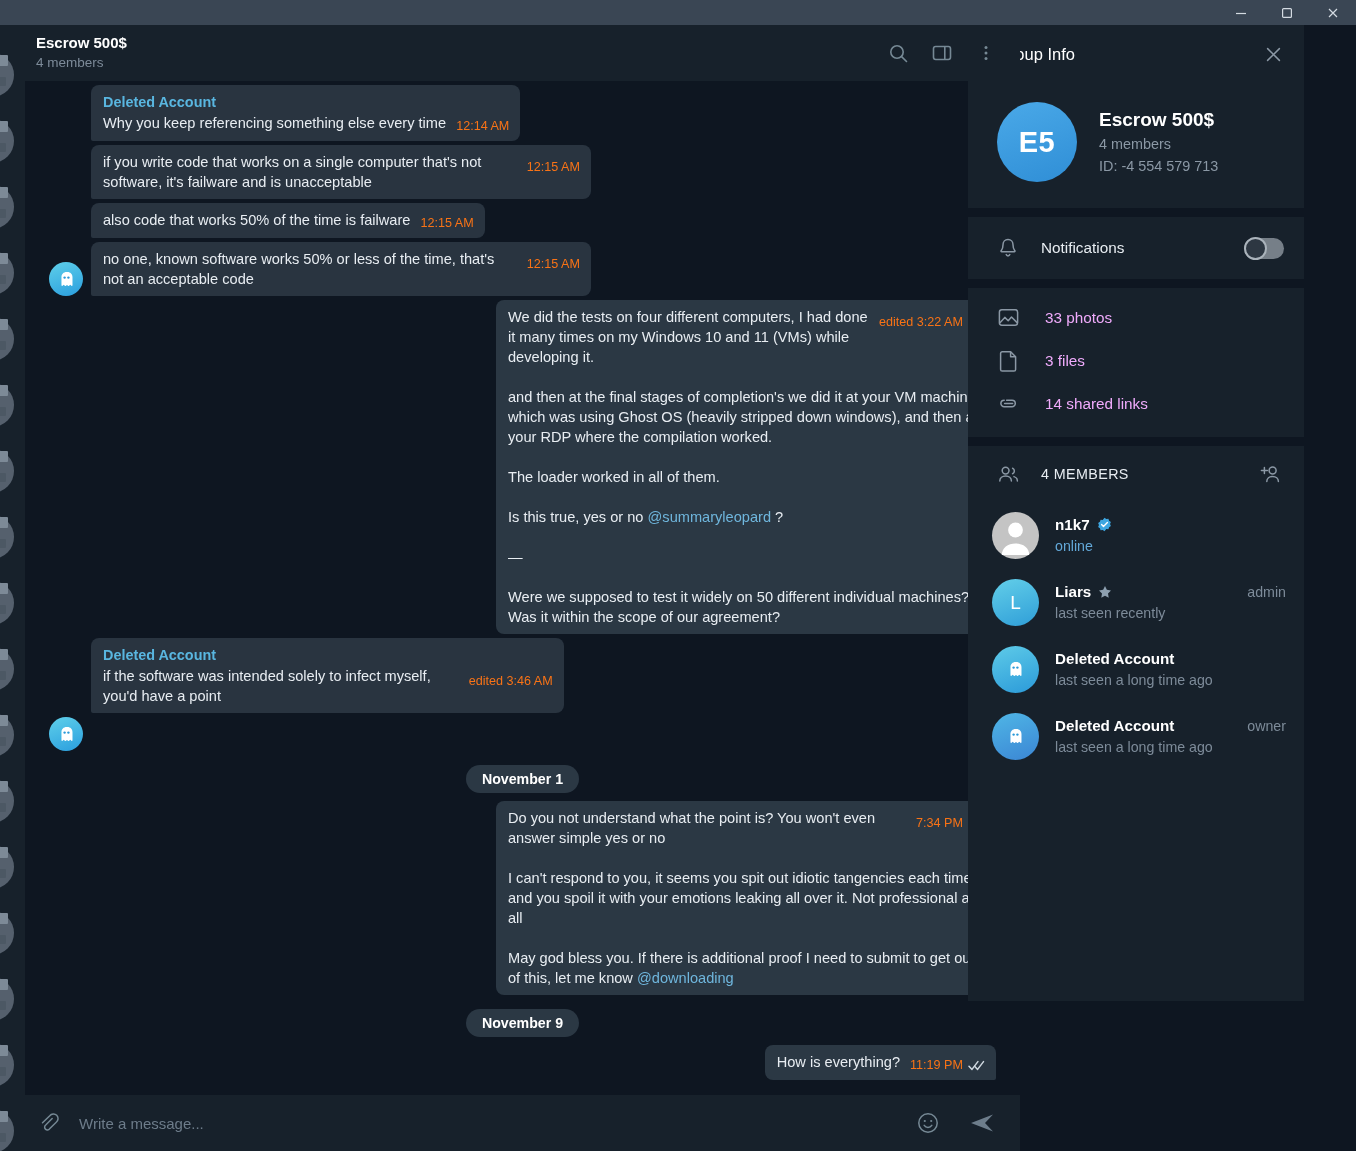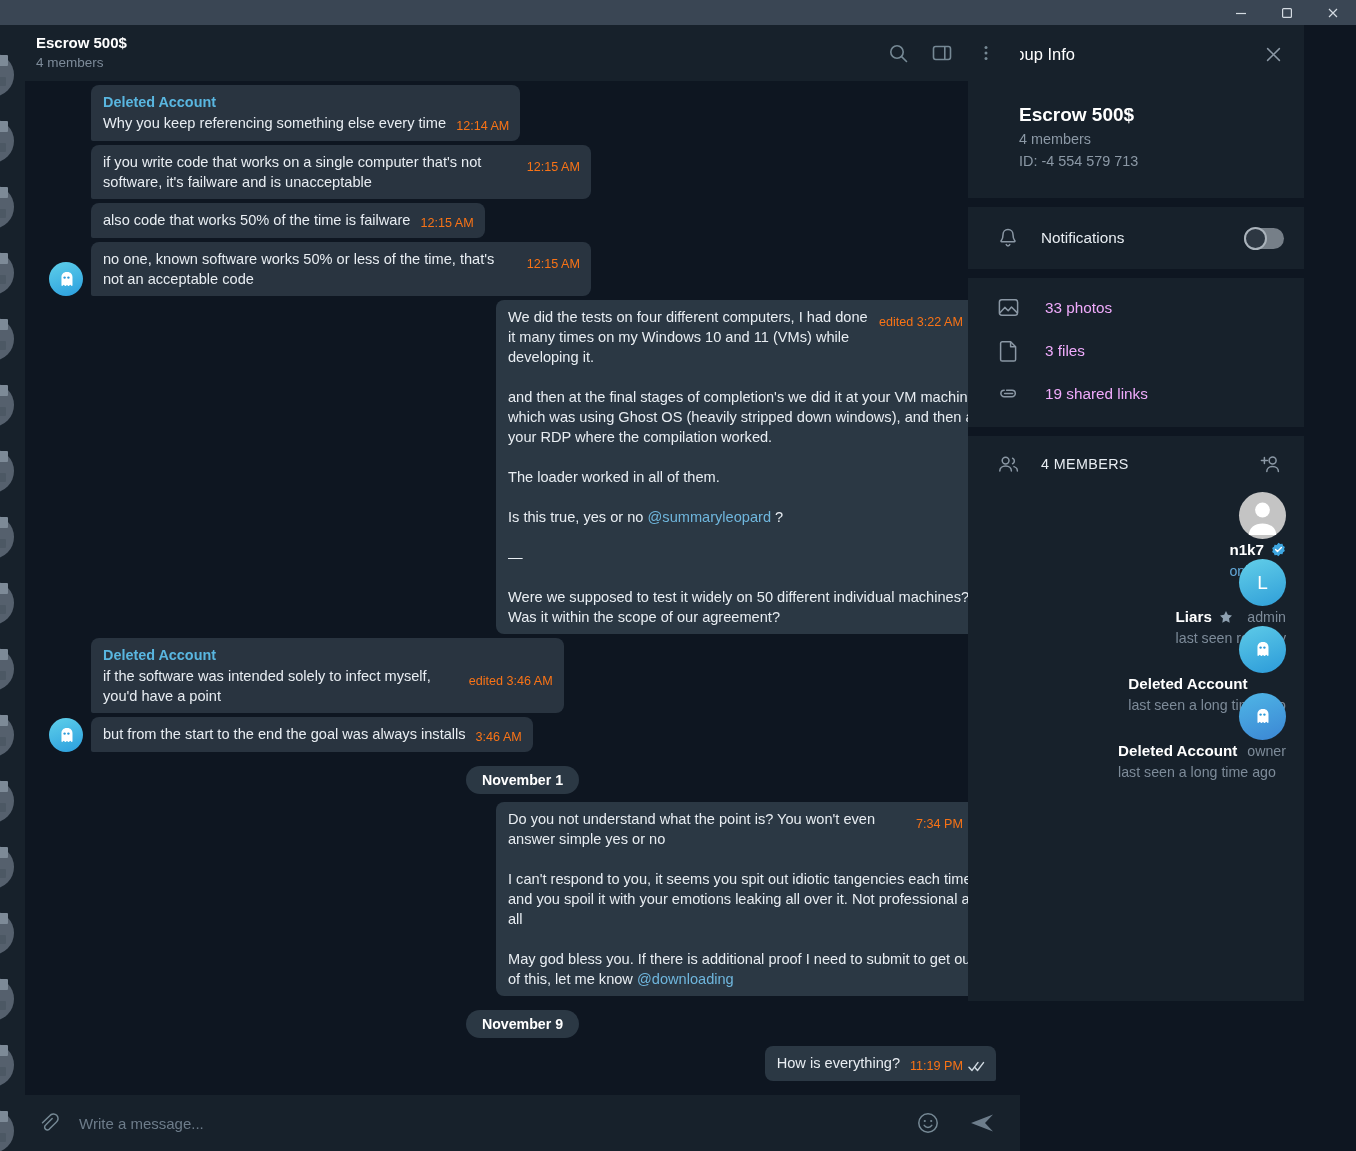--- a/index.html
+++ b/index.html
@@ -139,21 +139,21 @@
   .srow-label { flex:1; font-size:15.3px; color:#f0abfc; margin-left:12px; }
   .media-block { padding:8px 0 12px 0; }
 
   .members-head { display:flex; align-items:center; height:56px; padding:0 18px 0 29px; }
   .mh-ico { width:36px; display:flex; align-items:center; color:#8b98a5; }
   .mh-label { flex:1; font-size:14.3px; color:#e8edf2; margin-left:8px;
               letter-spacing:.4px; }
   .mh-add { width:32px; height:32px; display:flex; align-items:center;
             justify-content:center; color:#8b98a5; }
 
-  .member { display:flex; align-items:flex-end; height:67px; padding:0 18px 0 24px;flex-direction:column; }
+  .member { display:flex; align-items:center; height:67px; padding:0 18px 0 24px; }
   .m-av { width:47px; height:47px; border-radius:50%; flex:0 0 47px;
           display:flex; align-items:center; justify-content:center;
           color:#fff; font-size:19px; }
   .m-av.grey { background:#c4c4c4; }
   .m-av.teal { background:linear-gradient(160deg,#63cfe9 0%,#2f9ed8 100%); }
   .m-av.blue1 { background:linear-gradient(160deg,#5ecbe8 0%,#2b9ad9 100%); }
   .m-av.blue2 { background:linear-gradient(160deg,#4fb6e6 0%,#3b86d4 100%); }
   .m-body { flex:1; margin-left:16px; min-width:0; }
   .m-top { display:flex; align-items:center; }
   .m-name { font-size:15.2px; font-weight:bold; color:#ffffff; line-height:21px; }
@@ -377,23 +377,20 @@
             </div>
           </div>
           <div class="row in">
             <div class="avatar-ghost">
               <svg width="19" height="19" viewBox="0 0 20 20">
                 <path d="M10 2.2c-3.1 0-5.3 2.3-5.3 5.3v8.6c0 .6.7.9 1.1.5l1.2-1.1 1.3 1.2c.3.3.8.3 1.1 0l1.1-1 1.1 1c.3.3.8.3 1.1 0l1.3-1.2 1.2 1.1c.4.4 1.1.1 1.1-.5V7.5c0-3-2.2-5.3-5.3-5.3z" fill="#ffffff"></path>
                 <circle cx="8" cy="8" r="1.25" fill="#2b9ad9"></circle>
                 <circle cx="12" cy="8" r="1.25" fill="#2b9ad9"></circle>
               </svg>
             </div>
-            <div class="bubble in"><span class="btext">but from the start to the end the goal was always installs</span><span class="meta inline">
-                <span>3:46 AM</span>
-              </span></div>
           </div>
           <div class="daterow">
             <div class="datepill">November 1</div>
           </div>
           <div class="row out">
             <div class="bubble out">
               <span class="meta ">
                 <span>7:34 PM</span>
                 <span class="ticks">
                   <svg width="17" height="11" viewBox="0 0 17 11">
@@ -455,20 +452,21 @@
     <div class="panel-head">
       <div class="panel-title">Group Info</div>
       <div class="panel-close">
         <svg width="19" height="19" viewBox="0 0 19 19">
             <path d="M3.6 3.6l11.8 11.8M15.4 3.6L3.6 15.4" stroke="currentColor" stroke-width="1.5" stroke-linecap="round"></path>
           </svg>
       </div>
     </div>
 
     <div class="panel-profile">
+      <div class="grp-av">E5</div>
       <div class="grp-meta">
         <div class="grp-name">Escrow 500$</div>
         <div class="grp-sub">4 members</div>
         <div class="grp-sub">ID: -4 554 579 713</div>
       </div>
     </div>
 
     <div class="divider"></div>
 
     <div class="prow">
@@ -505,21 +503,21 @@
           </div>
           <div class="srow-label">3 files</div>
         </div>
         <div class="srow">
           <div class="srow-ico">
             <svg width="23" height="23" viewBox="0 0 23 23">
               <path d="M9.6 11.5H15a3.3 3.3 0 010 6.6H7.2a3.3 3.3 0 010-6.6" fill="none" stroke="currentColor" stroke-width="1.5" stroke-linecap="round" transform="translate(0,-3.3)"></path>
               <path d="M7.6 11.5h8" fill="none" stroke="currentColor" stroke-width="1.5" stroke-linecap="round"></path>
             </svg>
           </div>
-          <div class="srow-label">19 shared links</div>
+          <div class="srow-label">14 shared links</div>
         </div>
       </div>
 
     <div class="divider"></div>
 
     <div class="members-head">
       <div class="mh-ico">
         <svg width="23" height="23" viewBox="0 0 23 23">
             <circle cx="8.6" cy="7.6" r="3.4" fill="none" stroke="currentColor" stroke-width="1.5"></circle>
             <path d="M2.8 18c0-3.1 2.6-5 5.8-5s5.8 1.9 5.8 5" fill="none" stroke="currentColor" stroke-width="1.5" stroke-linecap="round"></path>

